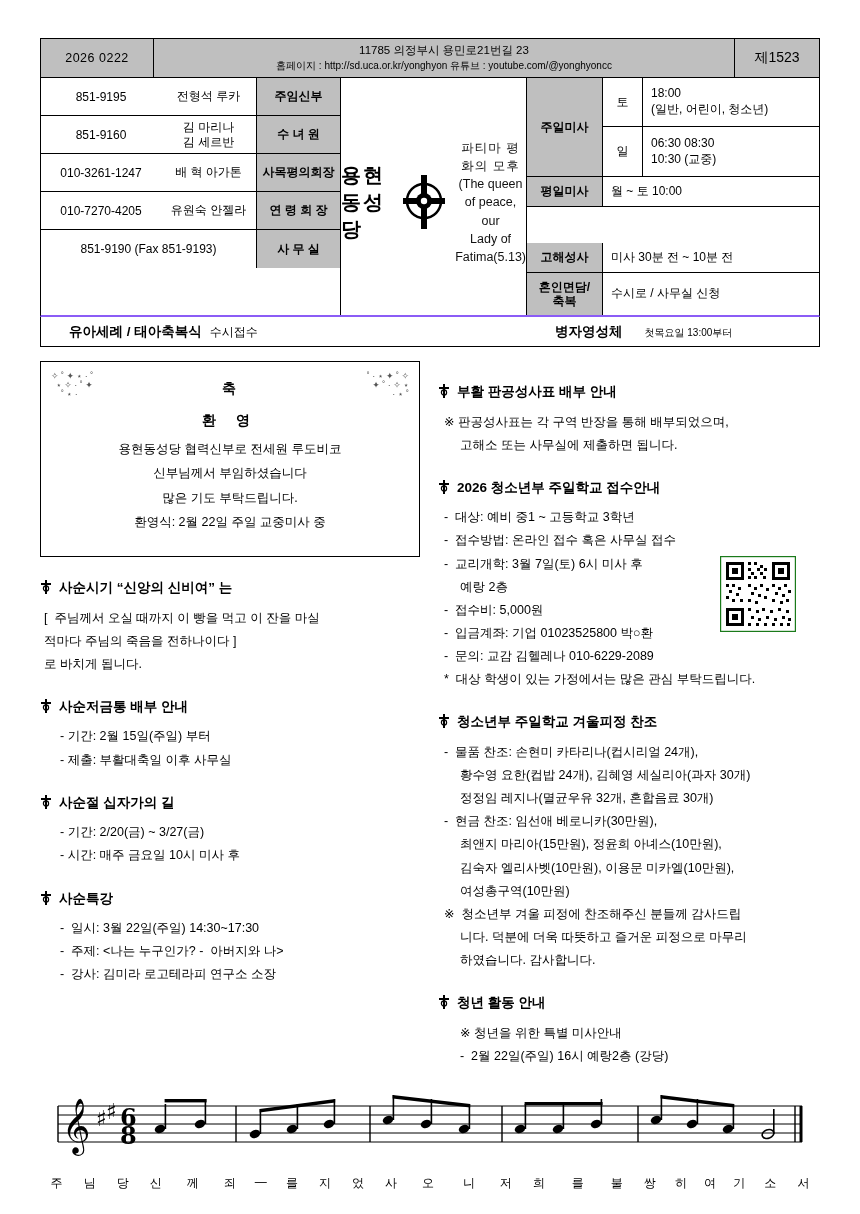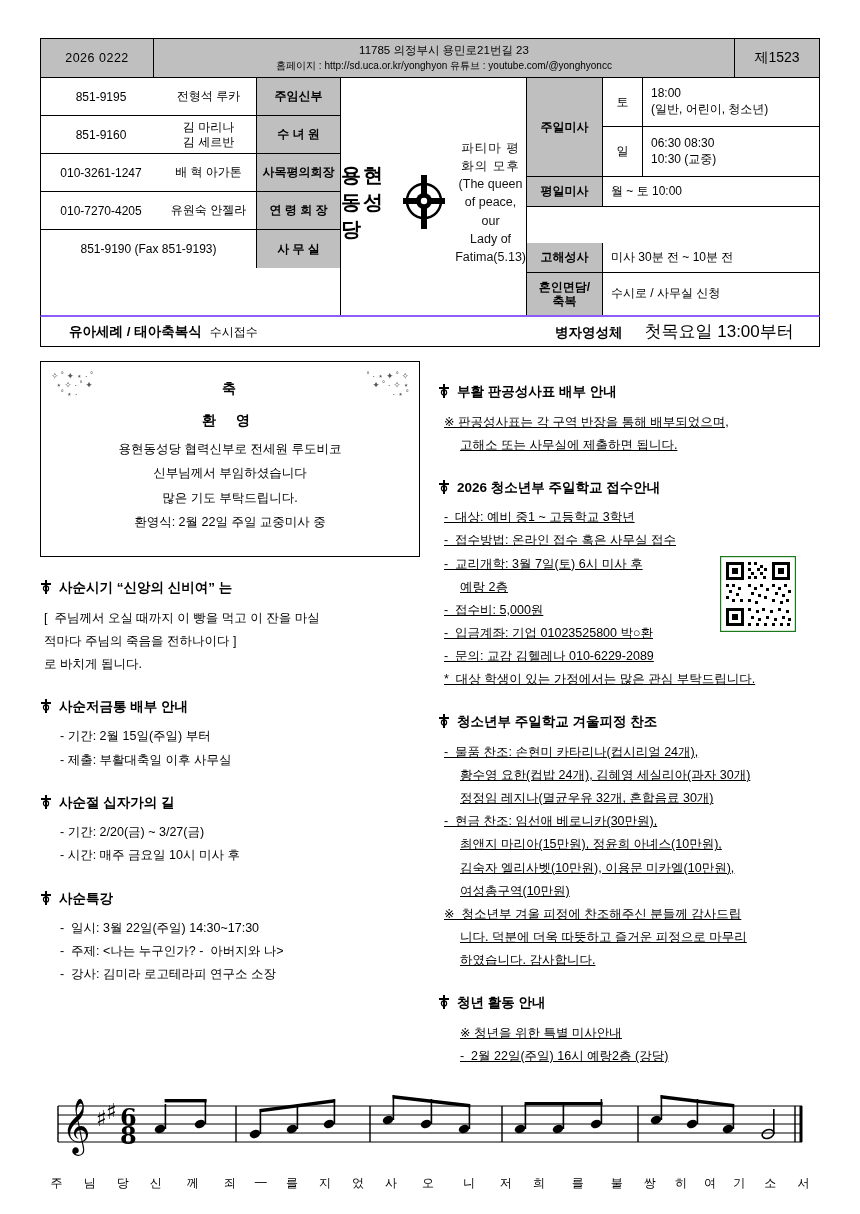--- a/index.html
+++ b/index.html
@@ -227,21 +227,21 @@
   .baptism-left .b-strong { font-weight: bold; font-size: 13.5px; }
   .baptism-left .b-sub { font-size: 12px; }
   .baptism-right {
     flex: 1;
     display: flex;
     align-items: baseline;
     gap: 22px;
     padding-left: 28px;
   }
   .baptism-right .b-strong { font-weight: bold; font-size: 13.5px; text-align: center; }
-  .baptism-right .b-sub { font-size: 17px; }
+  .baptism-right .b-sub { font-size: 10px; }
 
   
   .body-cols {
     display: flex;
     margin-top: 14px;
     gap: 18px;
   }
   .col-a { width: 380px; }
   .col-b { flex: 1; }
 
@@ -305,21 +305,21 @@
     font-size: 12.5px;
     line-height: 1.85;
     padding-left: 4px;
   }
   .sec-body .ln { white-space: pre-wrap; }
   .sec-body .ln.ind1 { padding-left: 16px; }
   .sec-body .ln.ind2 { padding-left: 28px; }
 
   
   .col-b .sec:first-child { margin-top: 0; }
-  .col-b .sec-body { padding-left: 6px; text-decoration: underline; }
+  .col-b .sec-body { padding-left: 6px; }
 
   .qr {
     position: absolute;
     width: 76px;
     height: 76px;
     right: 24px;
   }
   .qr svg { display: block; }
 
   .col-b-inner { position: relative; }

